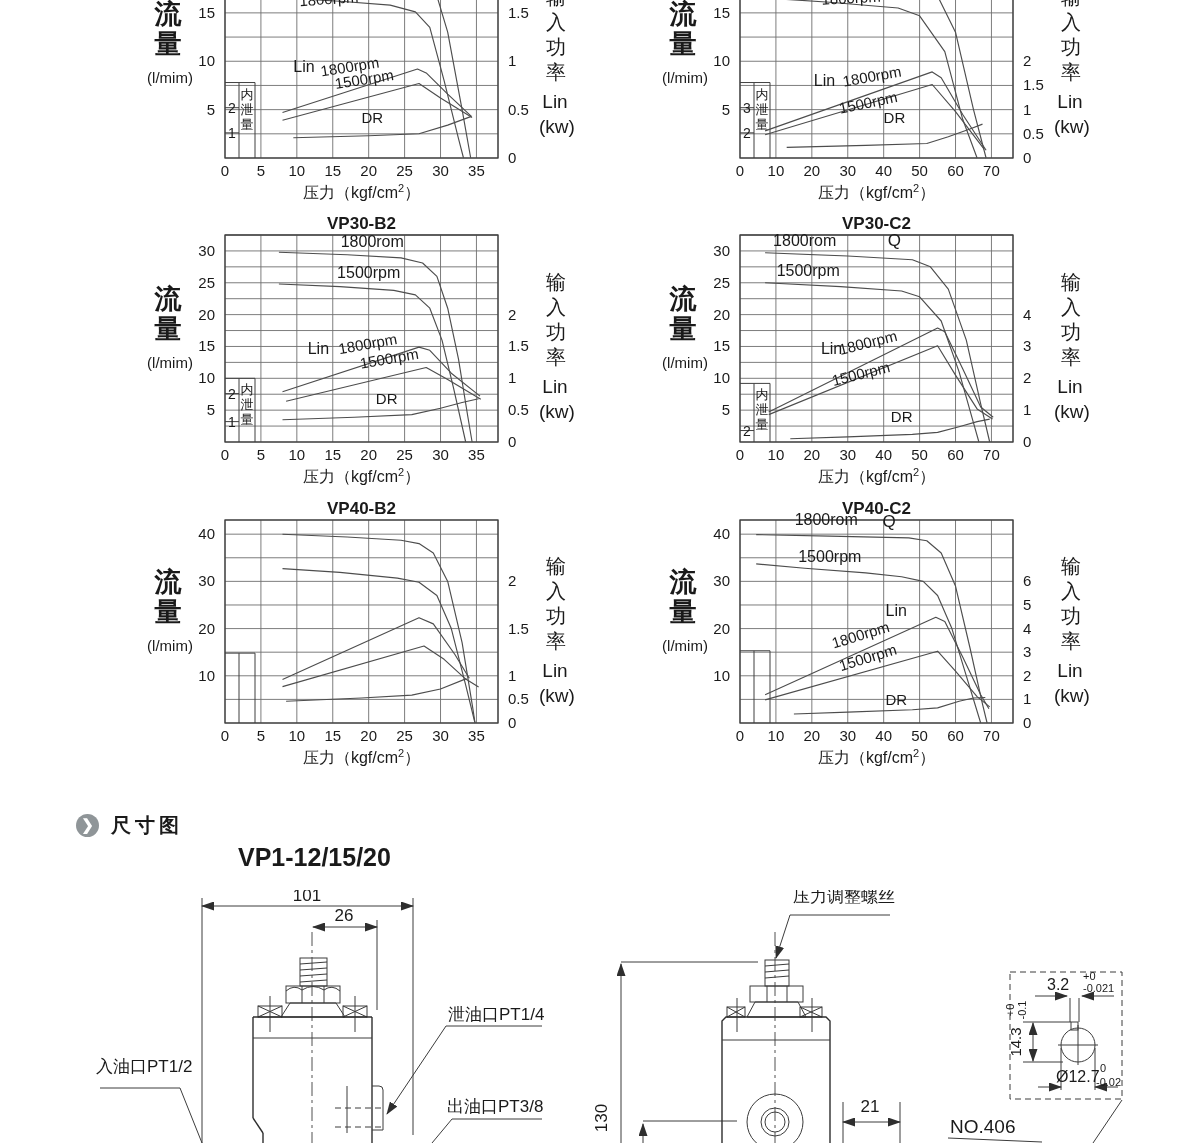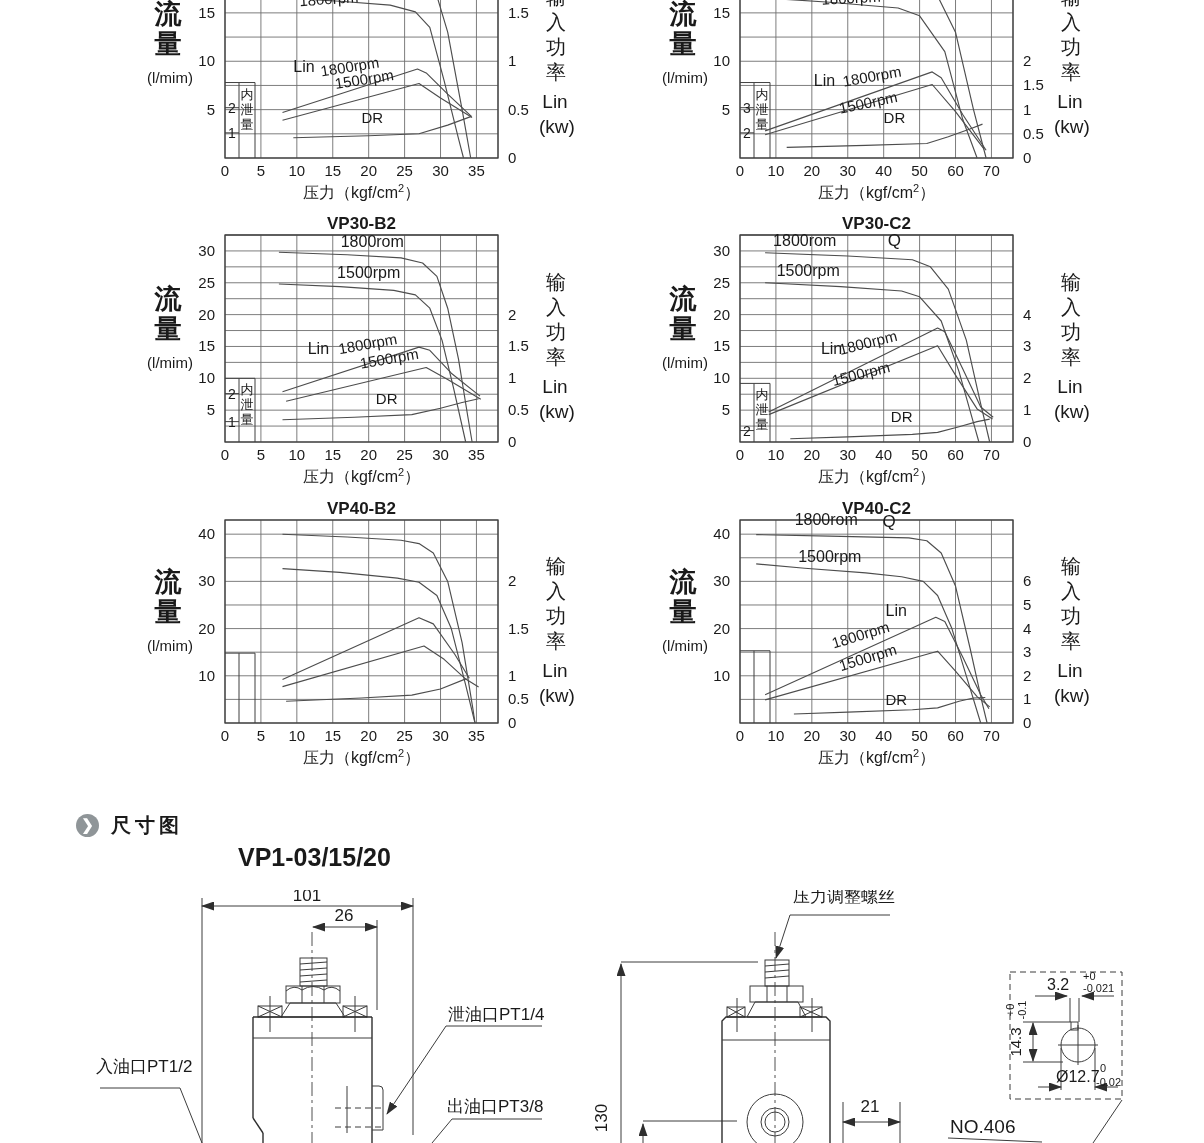--- a/index.html
+++ b/index.html
@@ -470,21 +470,21 @@
         <text x="426" y="157.78" font-size="20" text-anchor="middle">率</text>
         <text x="425" y="186.78" font-size="19" text-anchor="middle">Lin</text>
         <text x="427" y="211.78" font-size="19" text-anchor="middle">(kw)</text>
         <text x="231.5" y="273" font-size="16" text-anchor="middle"><tspan>压力（kgf/cm</tspan><tspan dy="-6" font-size="11">2</tspan><tspan dy="6">）</tspan></text>
       </svg></div>
 
   <div id="dim-header">
     <div id="dim-icon">❯</div>
     <div id="dim-title">尺寸图</div>
   </div>
-  <div id="model-title">VP1-03/15/20</div>
+  <div id="model-title">VP1-12/15/20</div>
 
   <svg id="front-view" class="dwg" width="540" height="253">
     <defs>
       <marker id="fv-ah" markerWidth="13" markerHeight="9" refX="12" refY="4.5" orient="auto-start-reverse">
         <path d="M0,0 L13,4.5 L0,9 z" fill="#2e2e2e"></path>
       </marker>
     </defs>
 
     <line class="thin" x1="122" y1="8" x2="122" y2="253"></line>
     <line class="thin" x1="333" y1="8" x2="333" y2="245"></line>

